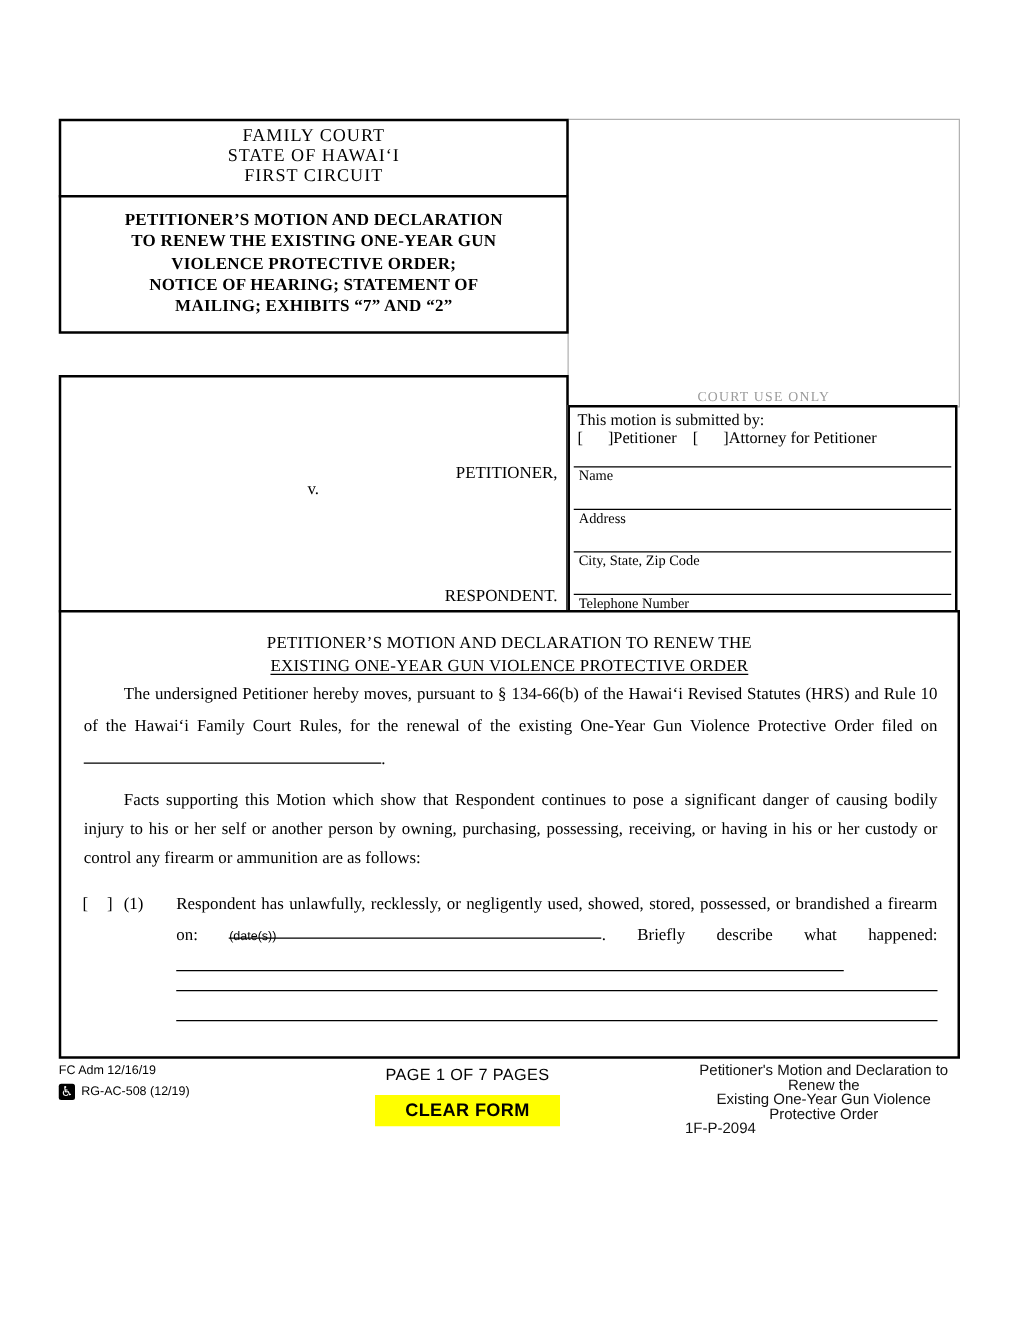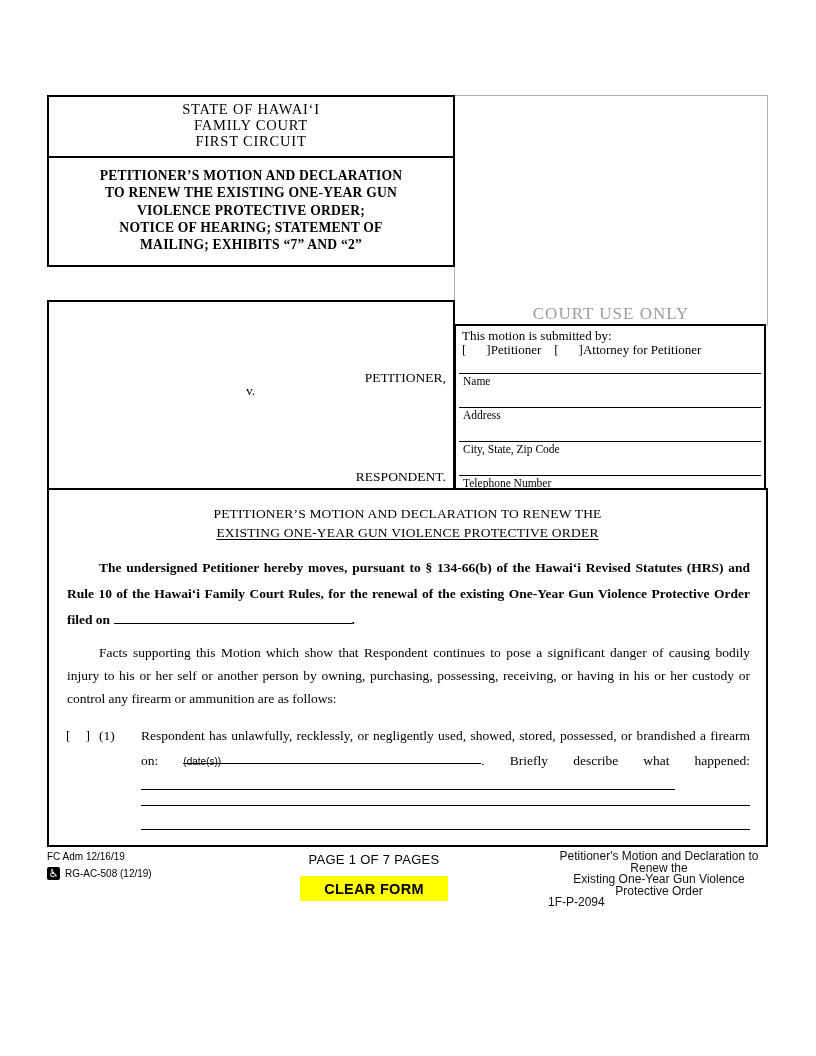--- a/index.html
+++ b/index.html
@@ -28,38 +28,38 @@
   .b-case { left: 0; top: 170px; width: 408px; height: 37px; display: flex; align-items: center; padding-left: 11px; z-index: 3; }
   .case-label { font-variant: small-caps; font-size: 14px; letter-spacing: 0.5px; }
   .case-prefix { font-size: 15px; margin-left: 9px; }
   .case-line { display: inline-block; width: 198px; border-bottom: 1.5px solid #000; height: 14px; margin-left: 6px; }
   .b-caption { left: 0; top: 205px; width: 408px; height: 190px; z-index: 3; font-size: 13.5px; }
   .cap-pet { position: absolute; top: 68px; right: 7px; }
   .cap-v { position: absolute; top: 81px; left: 197px; }
   .cap-resp { position: absolute; bottom: 3px; right: 7px; }
   
   .court-use { position: absolute; left: 407px; top: 0; width: 314px; height: 231px; border: 1px solid #b2b2b2; background: #fff; z-index: 1; }
-  .cuo-label { position: absolute; bottom: 1px; width: 100%; text-align: center; color: #9b9b9b; font-size: 17px; letter-spacing: 1px; }
+  .cuo-label { position: absolute; bottom: 1px; width: 100%; text-align: center; color: #9b9b9b; font-size: 11px; letter-spacing: 1px; }
   .b-submit { left: 407px; top: 229px; width: 312px; height: 166px; z-index: 3; padding: 3px 3px 0 3px; }
   .sb-head { font-size: 13px; line-height: 14px; padding-left: 3px; }
   .sb-opts { font-size: 13px; line-height: 14px; padding-left: 3px; white-space: nowrap; }
   .cb { display: inline-block; }
   .cb-gap { display: inline-block; width: 20px; }
   .cb-gap-sm { display: inline-block; width: 15px; }
   .opt-spacer { display: inline-block; width: 13px; }
   .fld { margin-top: 16px; border-top: 1px solid #000; }
   .fld + .fld { margin-top: 19px; }
   .fld-label { font-size: 11.5px; line-height: 14px; padding-left: 4px; }
   
   .b-body { left: 0; top: 393px; width: 721px; height: 359px; z-index: 3; font-size: 13.5px; }
   .body-head { text-align: center; padding-top: 14px; }
   .body-head div { font-size: 13.5px; line-height: 19px; letter-spacing: 0.2px; }
   .u { text-decoration: underline; text-underline-offset: 2px; }
   .para { text-align: justify; margin-left: 18px; margin-right: 16px; text-indent: 32px; }
-  .p1 { margin-top: 13px; line-height: 26px; font-weight: bold; }
+  .p1 { line-height: 26px; }
   .p2 { margin-top: 8px; line-height: 23px; }
   .filed-line { display: inline-block; width: 238px; border-bottom: 1.5px solid #000; height: 13px; }
   .item1 { display: flex; margin-left: 17px; margin-top: 13px; }
   .item-gutter { width: 75px; flex: none; font-size: 13.5px; line-height: 25px; }
   .item-num { margin-left: 9px; }
   .item-text { width: 609px; flex: none; text-align: justify; line-height: 25px; }
   .date-line { display: inline-block; width: 298px; border-bottom: 1.5px solid #000; height: 16px; vertical-align: baseline; }
   .date-hint { font-family: "Liberation Sans", sans-serif; font-size: 10px; }
   .desc-line { display: inline-block; width: 534px; border-bottom: 1.5px solid #000; height: 13px; }
   .blank-line { border-bottom: 1.5px solid #000; }
@@ -90,22 +90,22 @@
 <body>
 
 <div class="page">
   <div class="form">
 
     <div class="court-use">
       <div class="cuo-label" style="color: rgb(155, 155, 155);">COURT USE ONLY</div>
     </div>
 
     <div class="box b-court">
+      <div>FAMILY COURT</div>
       <div>STATE OF HAWAI‘I</div>
-      <div>FAMILY COURT</div>
       <div>FIRST CIRCUIT</div>
     </div>
 
     <div class="box b-title">
       <div>PETITIONER’S MOTION AND DECLARATION</div>
       <div>TO RENEW THE EXISTING ONE-YEAR GUN</div>
       <div>VIOLENCE PROTECTIVE ORDER;</div>
       <div>NOTICE OF HEARING; STATEMENT OF</div>
       <div>MAILING; EXHIBITS “7” AND “2”</div>
     </div>

